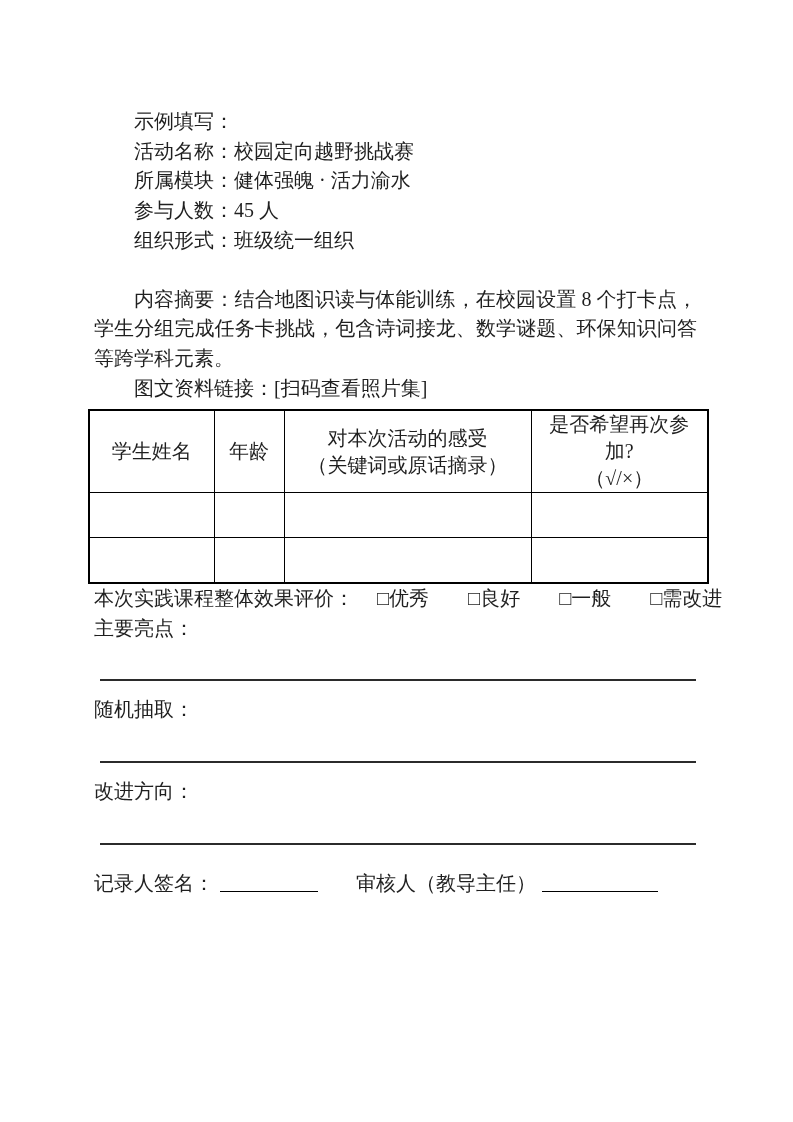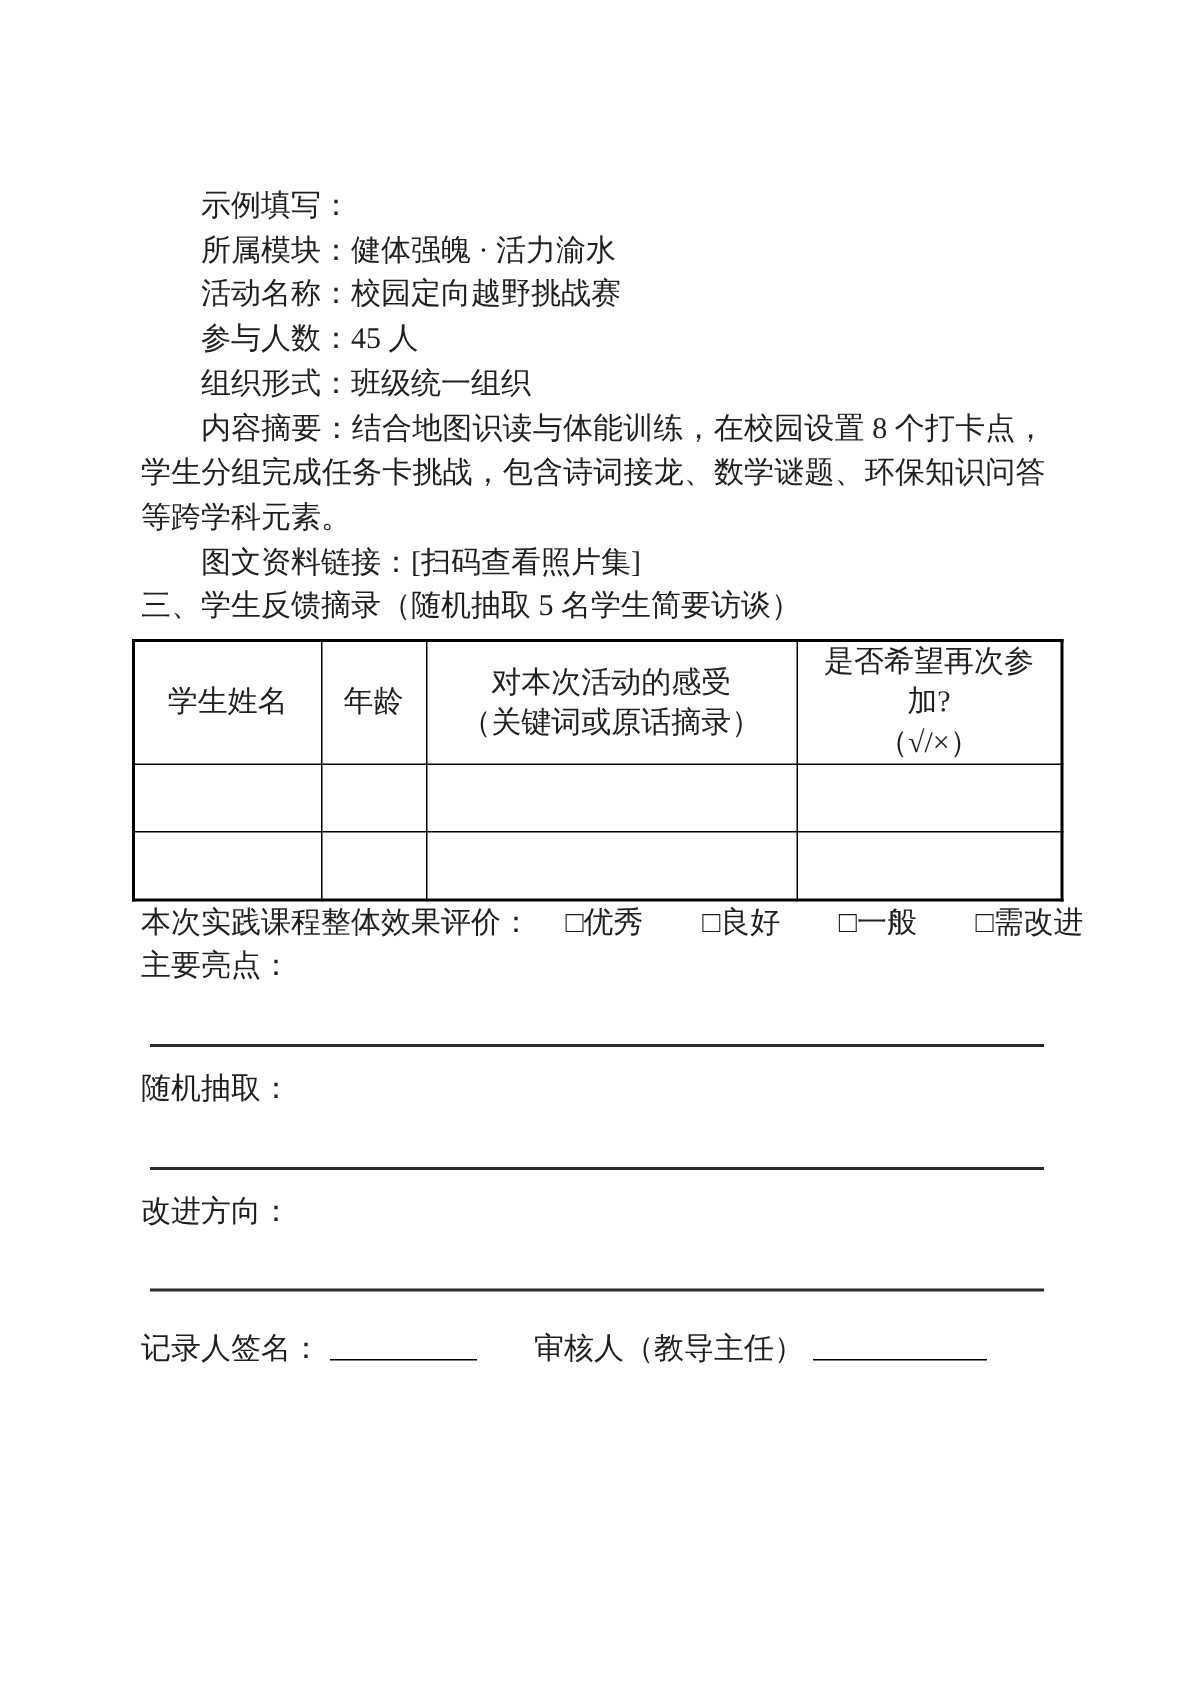--- a/index.html
+++ b/index.html
@@ -11,28 +11,29 @@
     background: #ffffff;
     color: #1f1f1f;
     font-family: "Liberation Serif", "DejaVu Serif", serif;
     font-size: 20px;
     line-height: 29.7px;
     overflow: hidden;
   }
   .content {
     position: absolute;
     left: 94px;
-    top: 123px;
+    top: 107px;
     width: 603px;
   }
   p { margin: 0; }
   .line-indent { text-indent: 40px; white-space: nowrap; }
   .para {
     text-indent: 40px;
     text-align: justify;
+    margin-top: 29px;
   }
   .section-title { white-space: nowrap; }
 
   
   table.feedback {
     border-collapse: collapse;
     table-layout: fixed;
     width: 619px;
     margin-left: -6px;
     margin-top: 6px;
@@ -77,30 +78,29 @@
   .sig-gap { display: inline-block; width: 38px; }
 </style>
 </head>
 <body>
 
 <div class="doc-page">
   <div class="content">
 
     <p class="line-indent">示例填写：</p>
 
+    <p class="line-indent"><span>活动名称：</span><span>校园定向越野挑战赛</span></p>
     <p class="line-indent"><span>所属模块：</span><span>健体强魄 · 活力渝水</span></p>
-    <p class="line-indent"><span>活动名称：</span><span>校园定向越野挑战赛</span></p>
     <p class="line-indent"><span>参与人数：</span><span>45 人</span></p>
     <p class="line-indent"><span>组织形式：</span><span>班级统一组织</span></p>
 
     <p class="para"><span>内容摘要：</span><span>结合地图识读与体能训练，在校园设置 8 个打卡点，学生分组完成任务卡挑战，包含诗词接龙、数学谜题、环保知识问答等跨学科元素。</span></p>
 
     <p class="line-indent"><span>图文资料链接：</span><span>[扫码查看照片集]</span></p>
 
-    <p class="section-title">三、学生反馈摘录（随机抽取 5 名学生简要访谈）</p>
 
     <table class="feedback">
       <colgroup>
         <col style="width:125px">
         <col style="width:70px">
         <col style="width:247px">
         <col style="width:177px">
       </colgroup>
       <thead>
         <tr>

